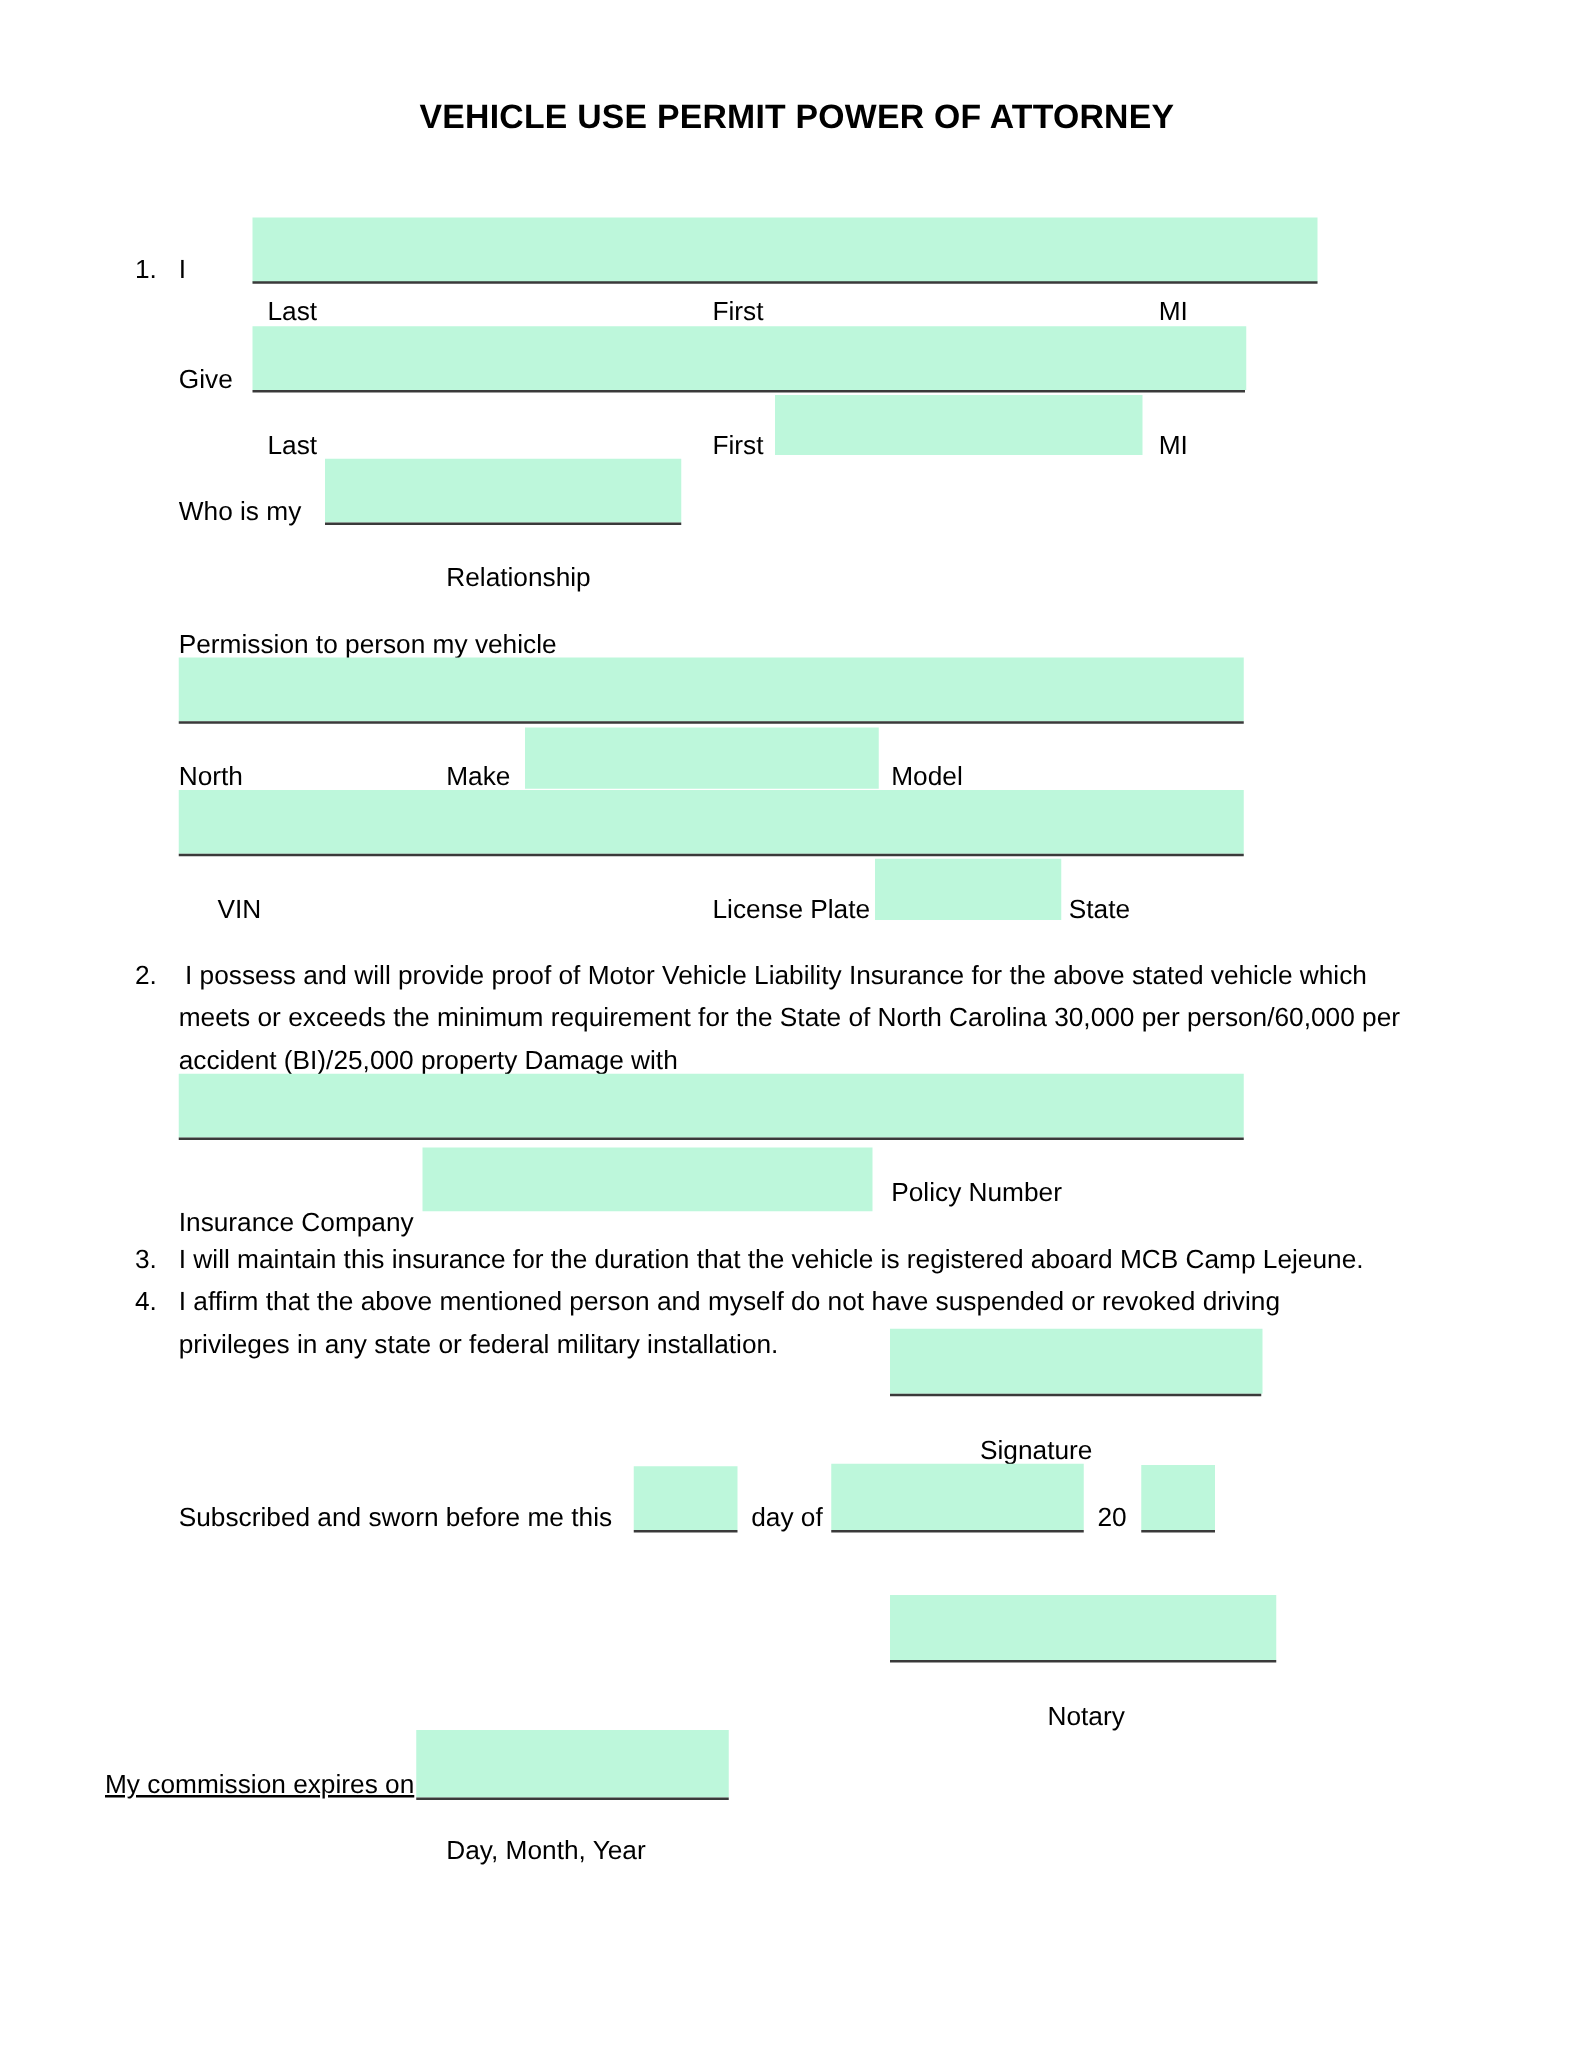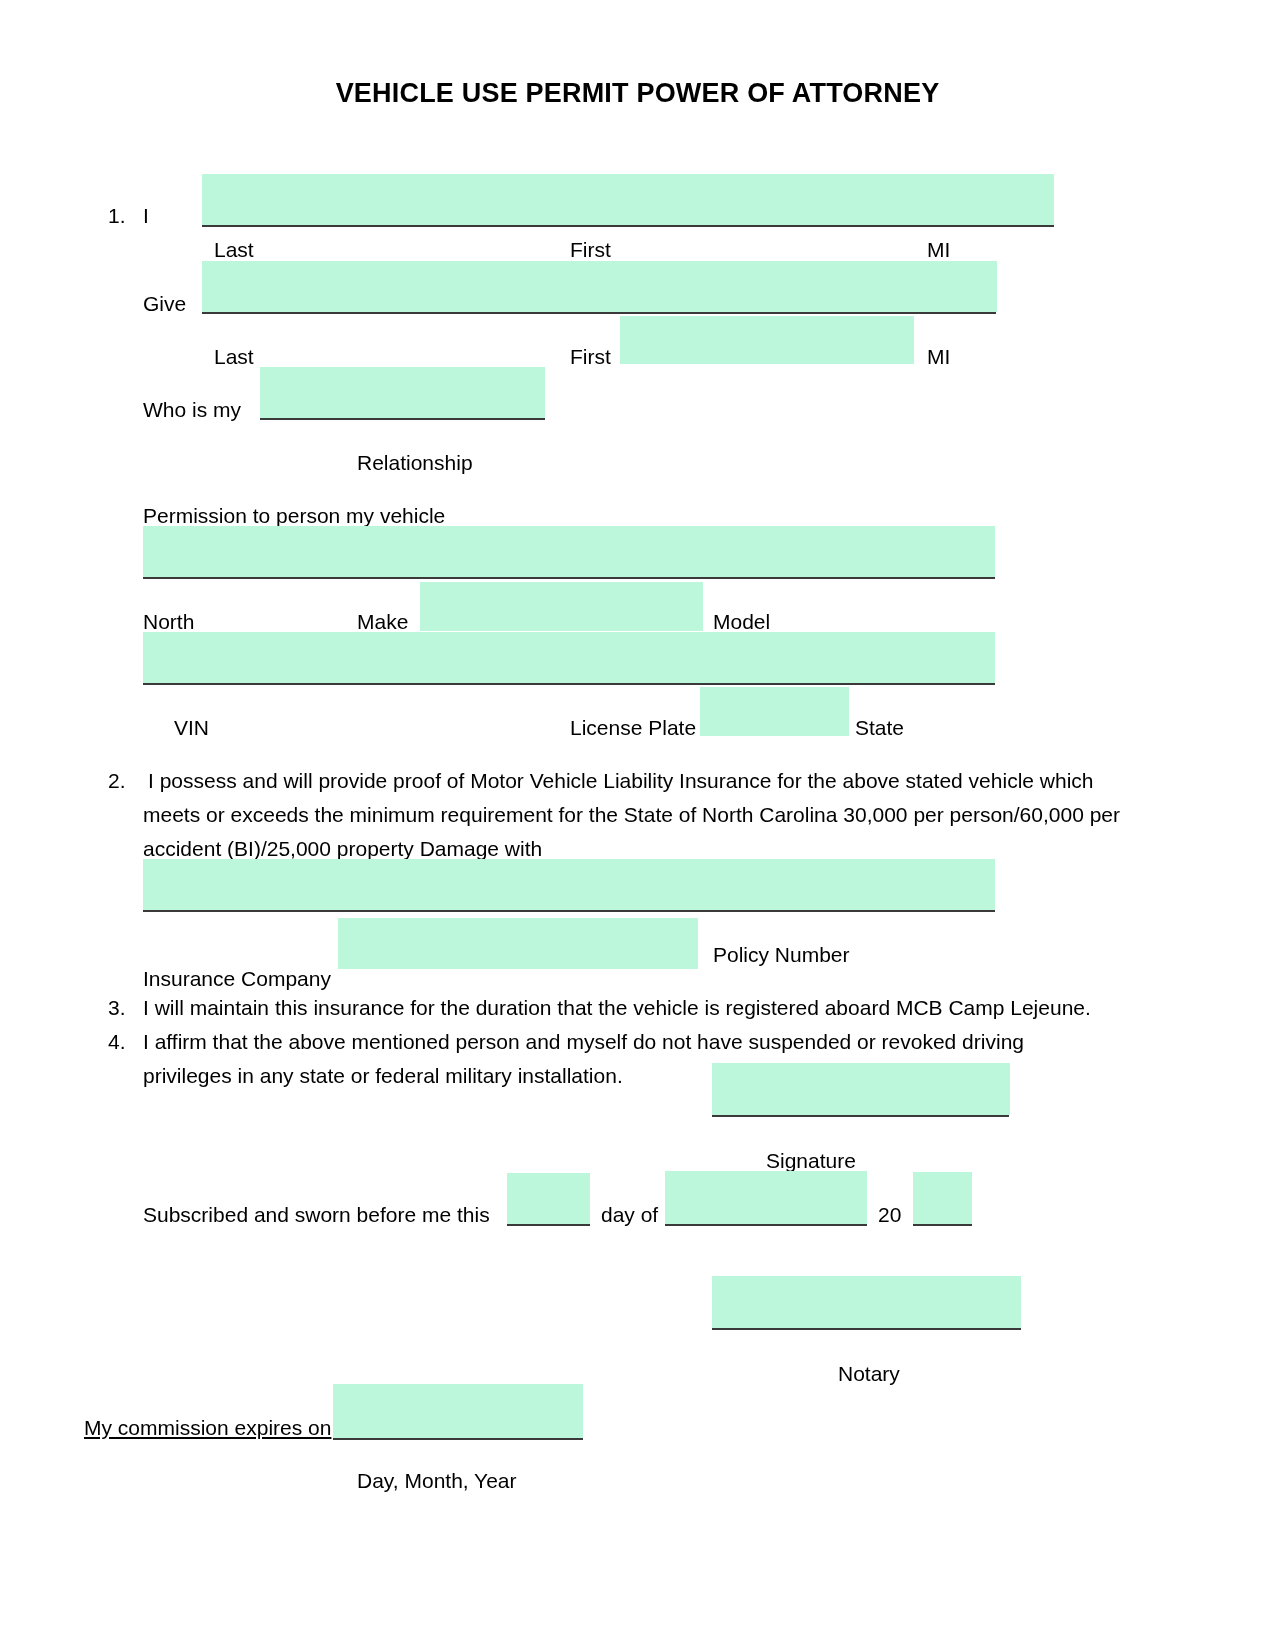--- a/index.html
+++ b/index.html
@@ -63,21 +63,21 @@
 <div class="t" style="left:713px;top:943px;">Policy Number</div>
 
 <div class="t" style="left:108px;top:996px;">3.</div>
 <div class="t" style="left:143px;top:996px;">I will maintain this insurance for the duration that the vehicle is registered aboard MCB Camp Lejeune.</div>
 
 <div class="t" style="left:108px;top:1030px;">4.</div>
 <div class="para" style="left:143px;top:1025px;width:960px;">I affirm that the above mentioned person and myself do not have suspended or revoked driving privileges in any state or federal military installation.</div>
 
 <input class="fld" style="left: 712px; top: 1063px; width: 298px; height: 52px;" value="">
 <div class="ul" style="left:712px;top:1115px;width:297px;"></div>
-<div class="t" style="left:766px;top:1149px;">Signature</div>
+<div class="t" style="left:784px;top:1149px;">Signature</div>
 
 <div class="t" style="left:143px;top:1203px;">Subscribed and sworn before me this</div>
 <input class="fld" style="left: 507px; top: 1173px; width: 83px; height: 51px;" value="">
 <div class="ul" style="left:507px;top:1224px;width:83px;"></div>
 <div class="t" style="left:601px;top:1203px;">day of</div>
 <input class="fld" style="left: 665px; top: 1171px; width: 202px; height: 53px;" value="">
 <div class="ul" style="left:665px;top:1224px;width:202px;"></div>
 <div class="t" style="left:878px;top:1203px;">20</div>
 <input class="fld" style="left: 913px; top: 1172px; width: 59px; height: 52px;" value="">
 <div class="ul" style="left:913px;top:1224px;width:59px;"></div>

